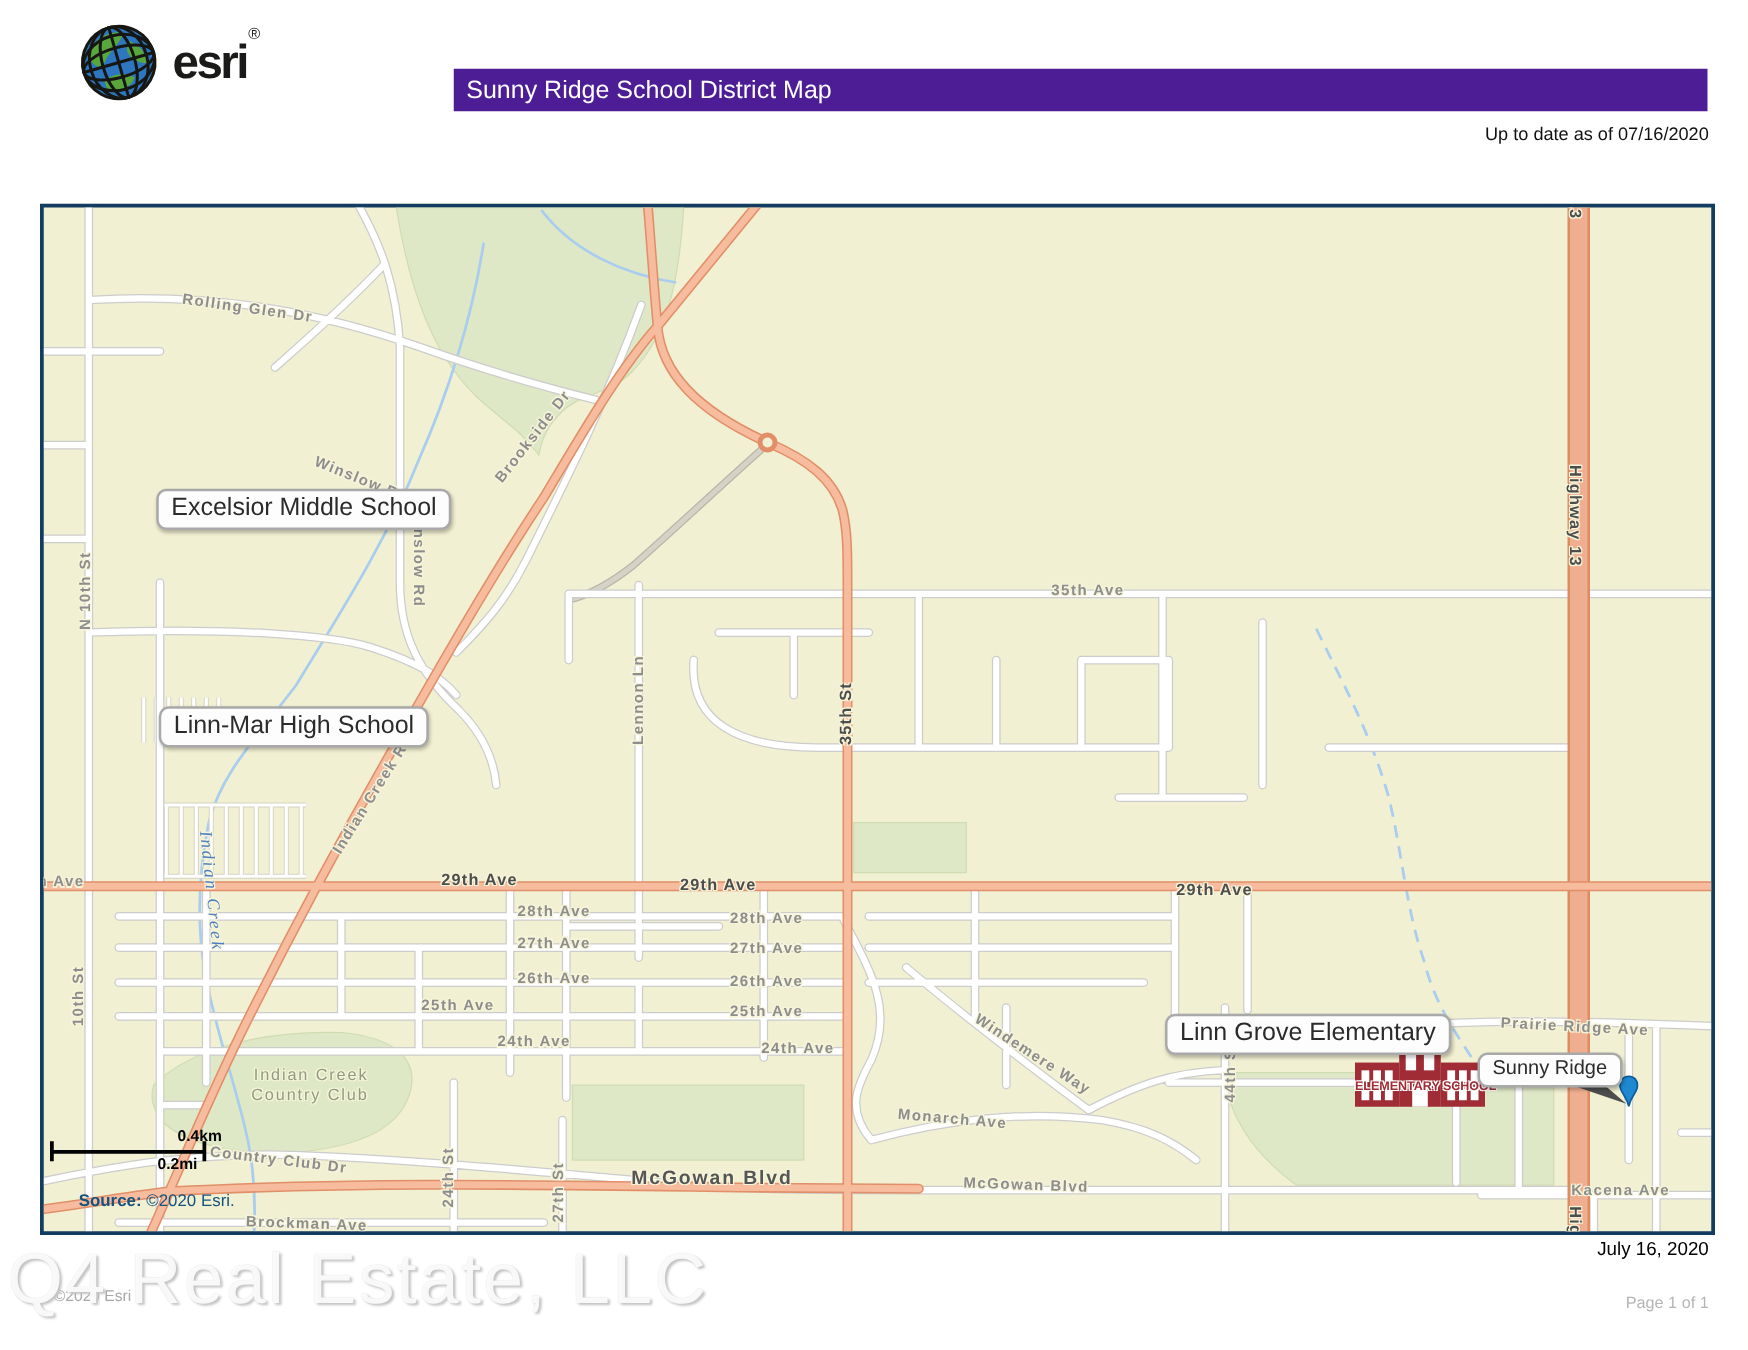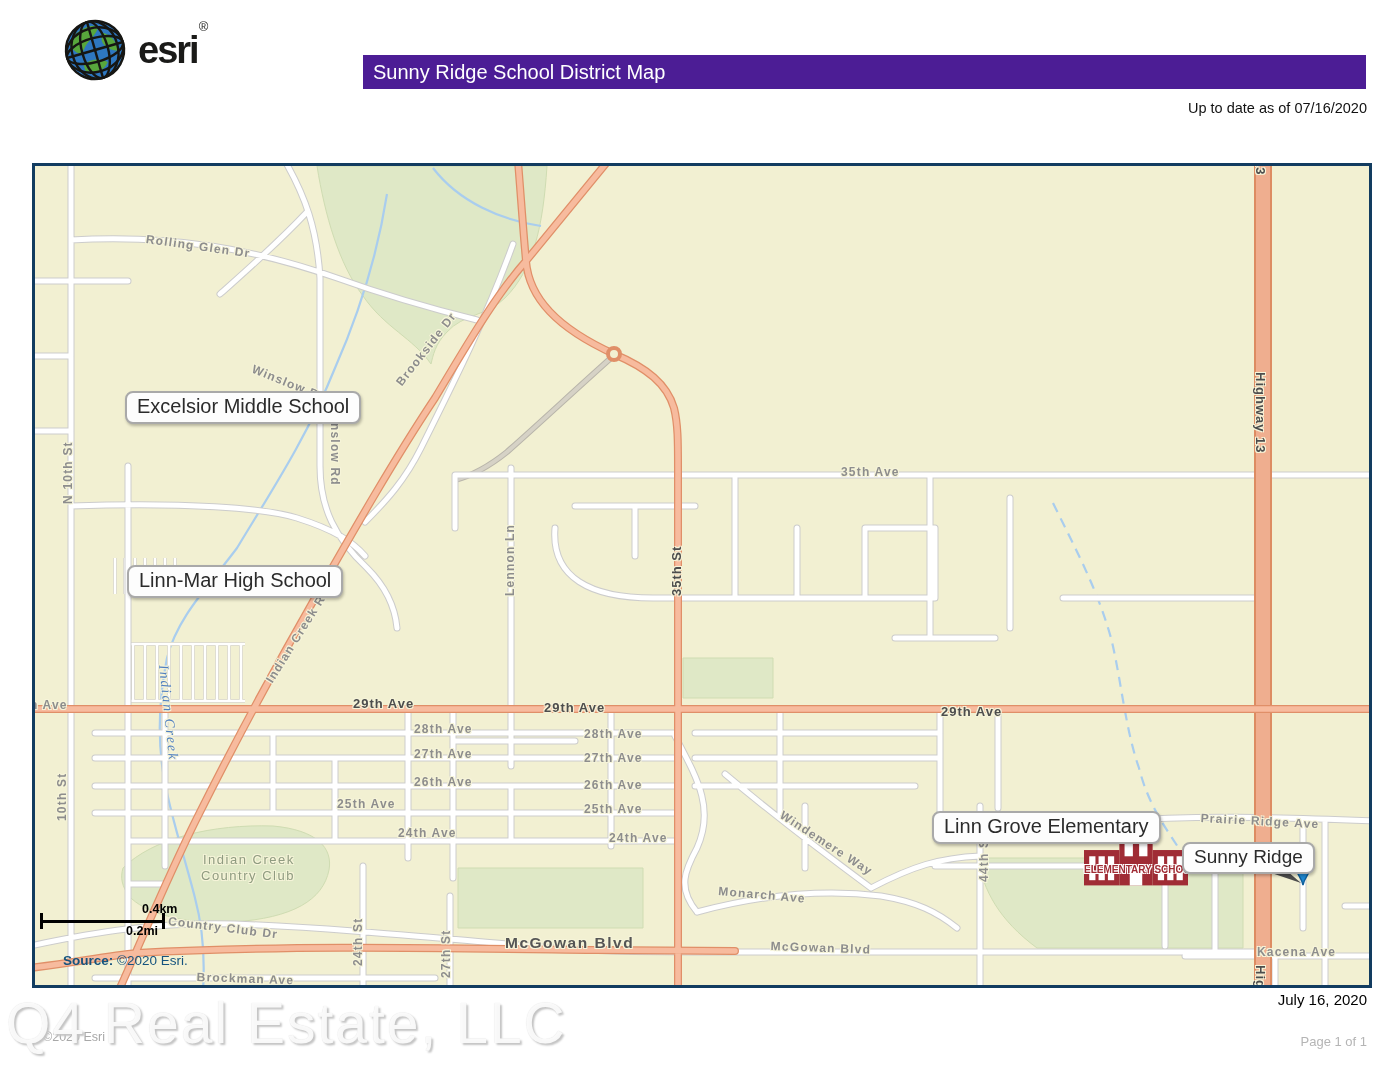--- a/index.html
+++ b/index.html
@@ -27,21 +27,21 @@
   .area{font-size:13px;color:#8f9b80;letter-spacing:1.5px;}
   
   .school{position:absolute;}
   .school svg{display:block;}
   .stype{position:absolute;text-align:center;font-size:11px;font-weight:bold;white-space:nowrap;
       text-shadow:-1px -1px 0 #fff,1px -1px 0 #fff,-1px 1px 0 #fff,1px 1px 0 #fff;}
   
   .callout{position:absolute;background:#fdfdfd;border:2px solid #a9a9a9;border-radius:8px;
       padding:2px 10px 4px 10px;font-size:20px;color:#2b2b2b;white-space:nowrap;
       box-shadow:1px 2px 3px rgba(0,0,0,.25);}
-  .callout.small{font-size:19px;}
+  .callout.small{font-size:16px;}
   
   #scalebar{position:absolute;left:5px;top:746px;width:124px;height:26px;}
   #sb-line{position:absolute;left:0;top:8px;width:124px;height:2.5px;background:#000;}
   .sb-tick{position:absolute;top:1px;width:2.5px;height:16px;background:#000;}
   #sb-km{position:absolute;left:102px;top:-10px;font-size:12.5px;font-weight:bold;color:#000;}
   #sb-mi{position:absolute;left:86px;top:12px;font-size:12.5px;font-weight:bold;color:#000;}
   #source{position:absolute;left:28px;top:787px;font-size:13.5px;color:#15537e;}
   #source b{font-weight:bold;}
   
   #f-date{position:absolute;right:31px;top:991px;font-size:15px;color:#000;}

